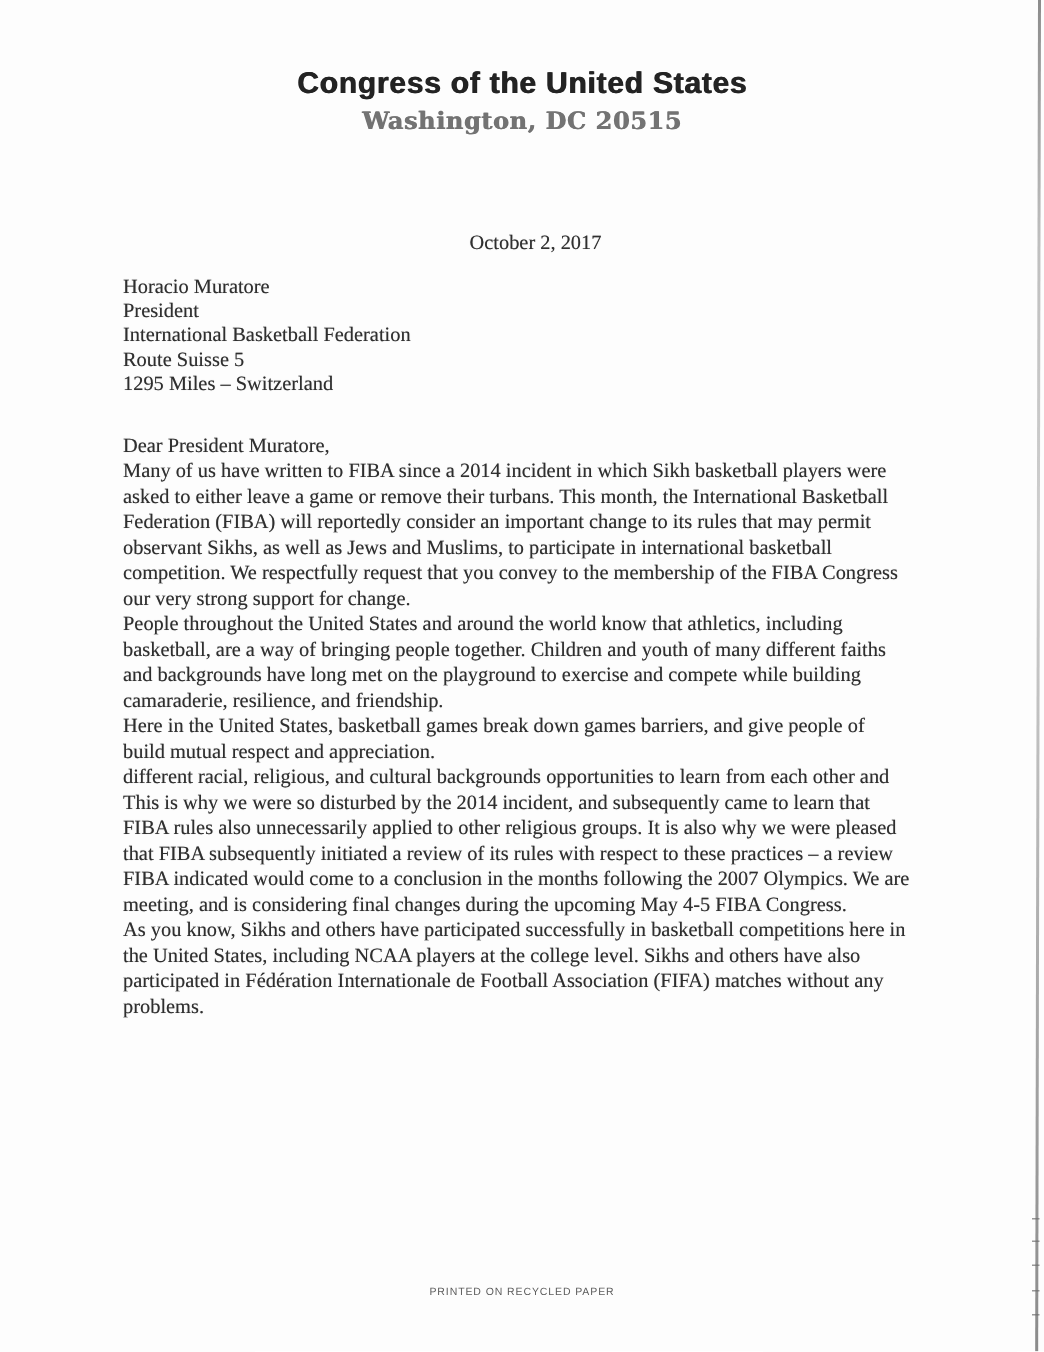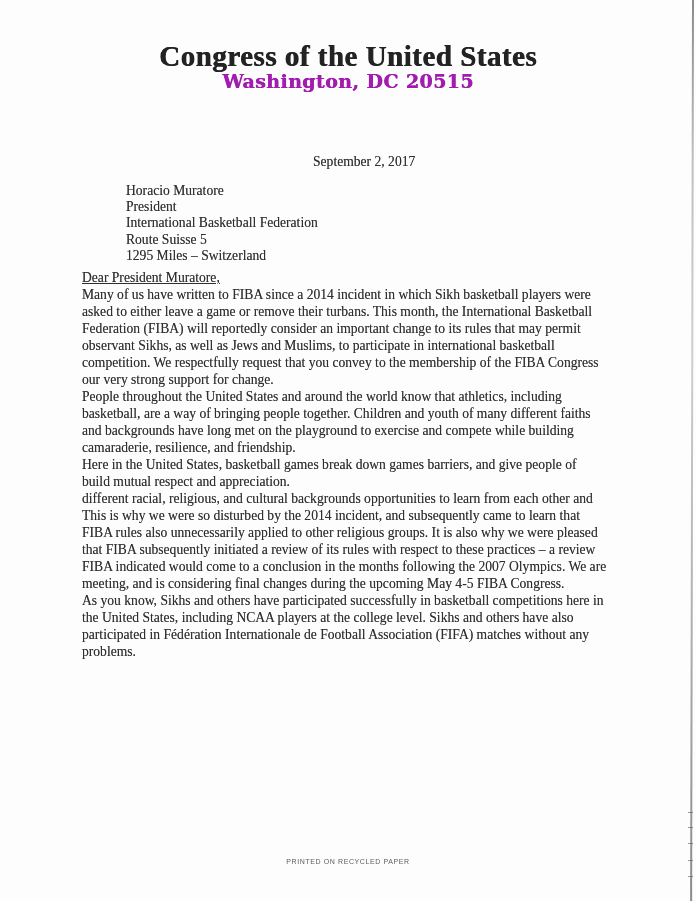--- a/index.html
+++ b/index.html
@@ -15,59 +15,57 @@
     overflow: hidden;
     font-family: "Liberation Serif", serif;
     color: #2f2f2f;
   }
   
   .letterhead {
     padding-top: 42px;
     text-align: center;
   }
   .letterhead-title {
-    font-family: Liberation Serif, serif;
-    font-size: 29px;
+    font-family: Liberation Sans, sans-serif;
+    font-size: 20px;
     font-weight: 700;
     letter-spacing: 0.5px;
     color: #232323;
     text-shadow: 0.6px 0 0 currentColor;
     line-height: 28px;
   }
   .letterhead-subtitle {
     font-family: "DejaVu Serif", serif;
-    font-size: 19px;
+    font-size: 16px;
     font-weight: 700;
     letter-spacing: 0.4px;
-    color: #a21caf;
+    color: #737373;
     text-shadow: 0.5px 0 0 currentColor;
     line-height: 18px;
     margin-top: 2px;
   }
   
   .content {
     margin-left: 82px;
     width: 548px;
     font-size: 13.6px;
     line-height: 17px;
     text-shadow: 0 0 0.45px rgba(47,47,47,0.55);
   }
   .date-line {
     margin-top: 63px;
     padding-left: 231px;
     line-height: 17px;
   }
   .address {
     margin-top: 13px;
     line-height: 16.2px;
-    margin-left: 44px;
   }
   .salutation {
-    margin-top: 5px;
-    text-decoration: underline;
+    margin-top: 24px;
   }
   .para {
   }
   .para div, .address div {
     white-space: nowrap;
   }
   
   .footer-note {
     position: absolute;
     top: 858px;
@@ -115,21 +113,21 @@
 
 <div class="page">
 
   <div class="letterhead">
     <div class="letterhead-title">Congress of the United States</div>
     <div class="letterhead-subtitle">Washington, DC 20515</div>
   </div>
 
   <div class="content">
 
-    <div class="date-line">September 2, 2017</div>
+    <div class="date-line">October 2, 2017</div>
 
     <div class="address">
       <div>Horacio Muratore</div>
       <div>President</div>
       <div>International Basketball Federation</div>
       <div>Route Suisse 5</div>
       <div>1295 Miles – Switzerland</div>
     </div>
 
     <div class="salutation">Dear President Muratore,</div>

